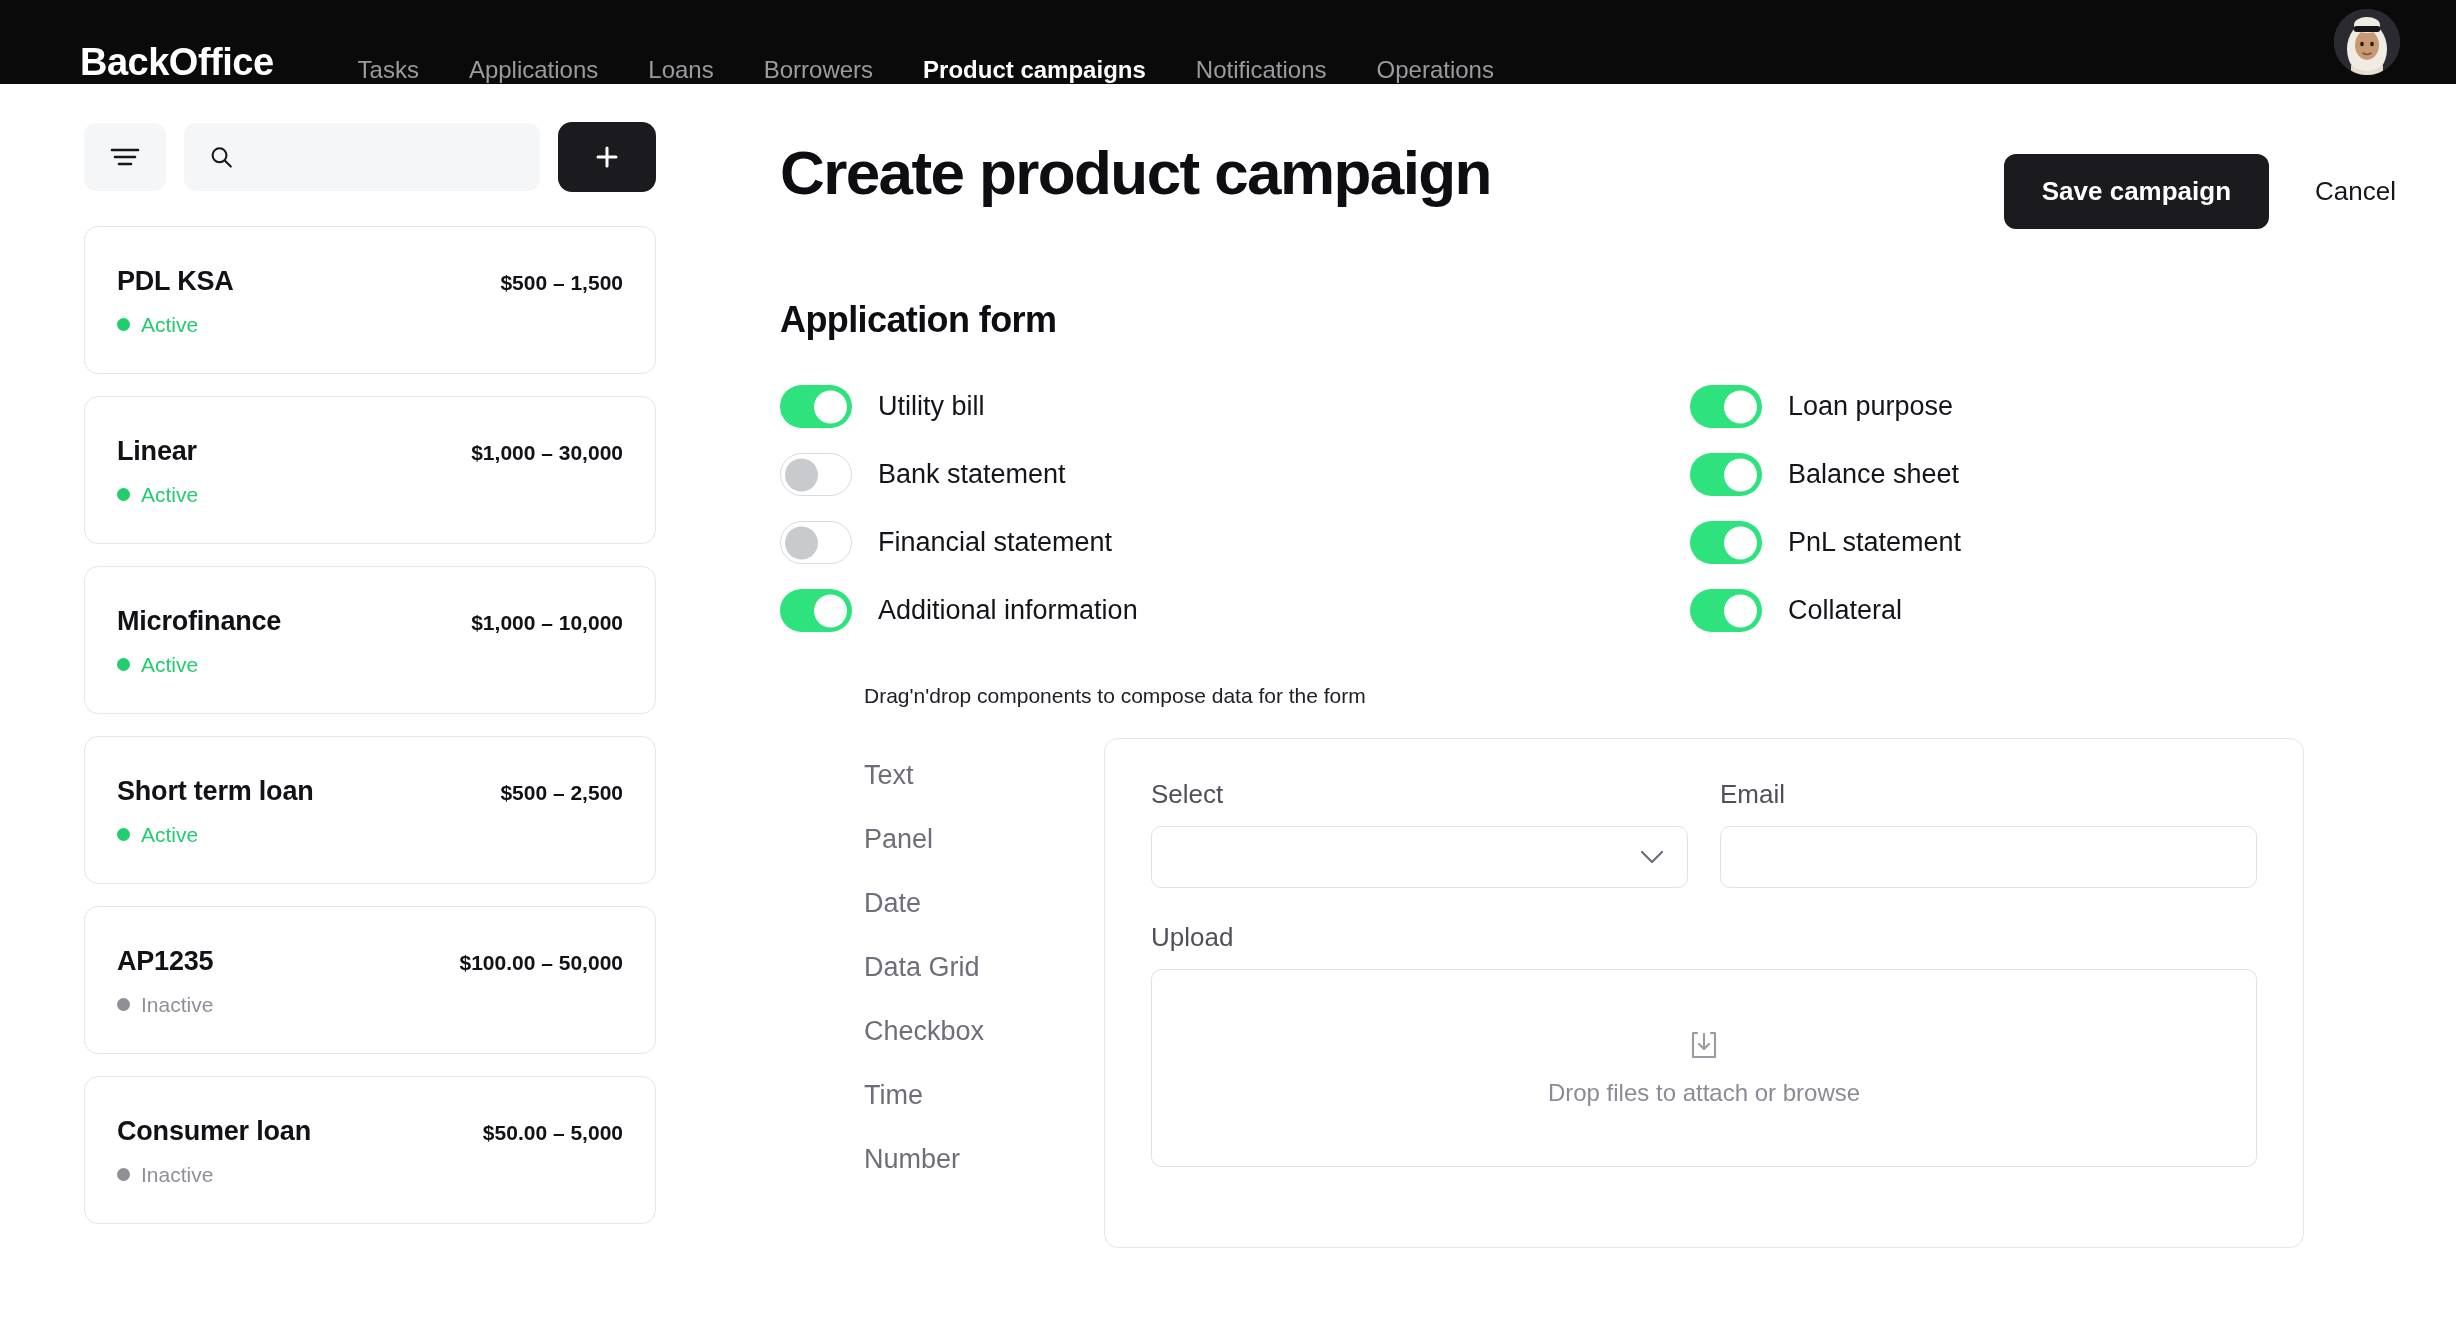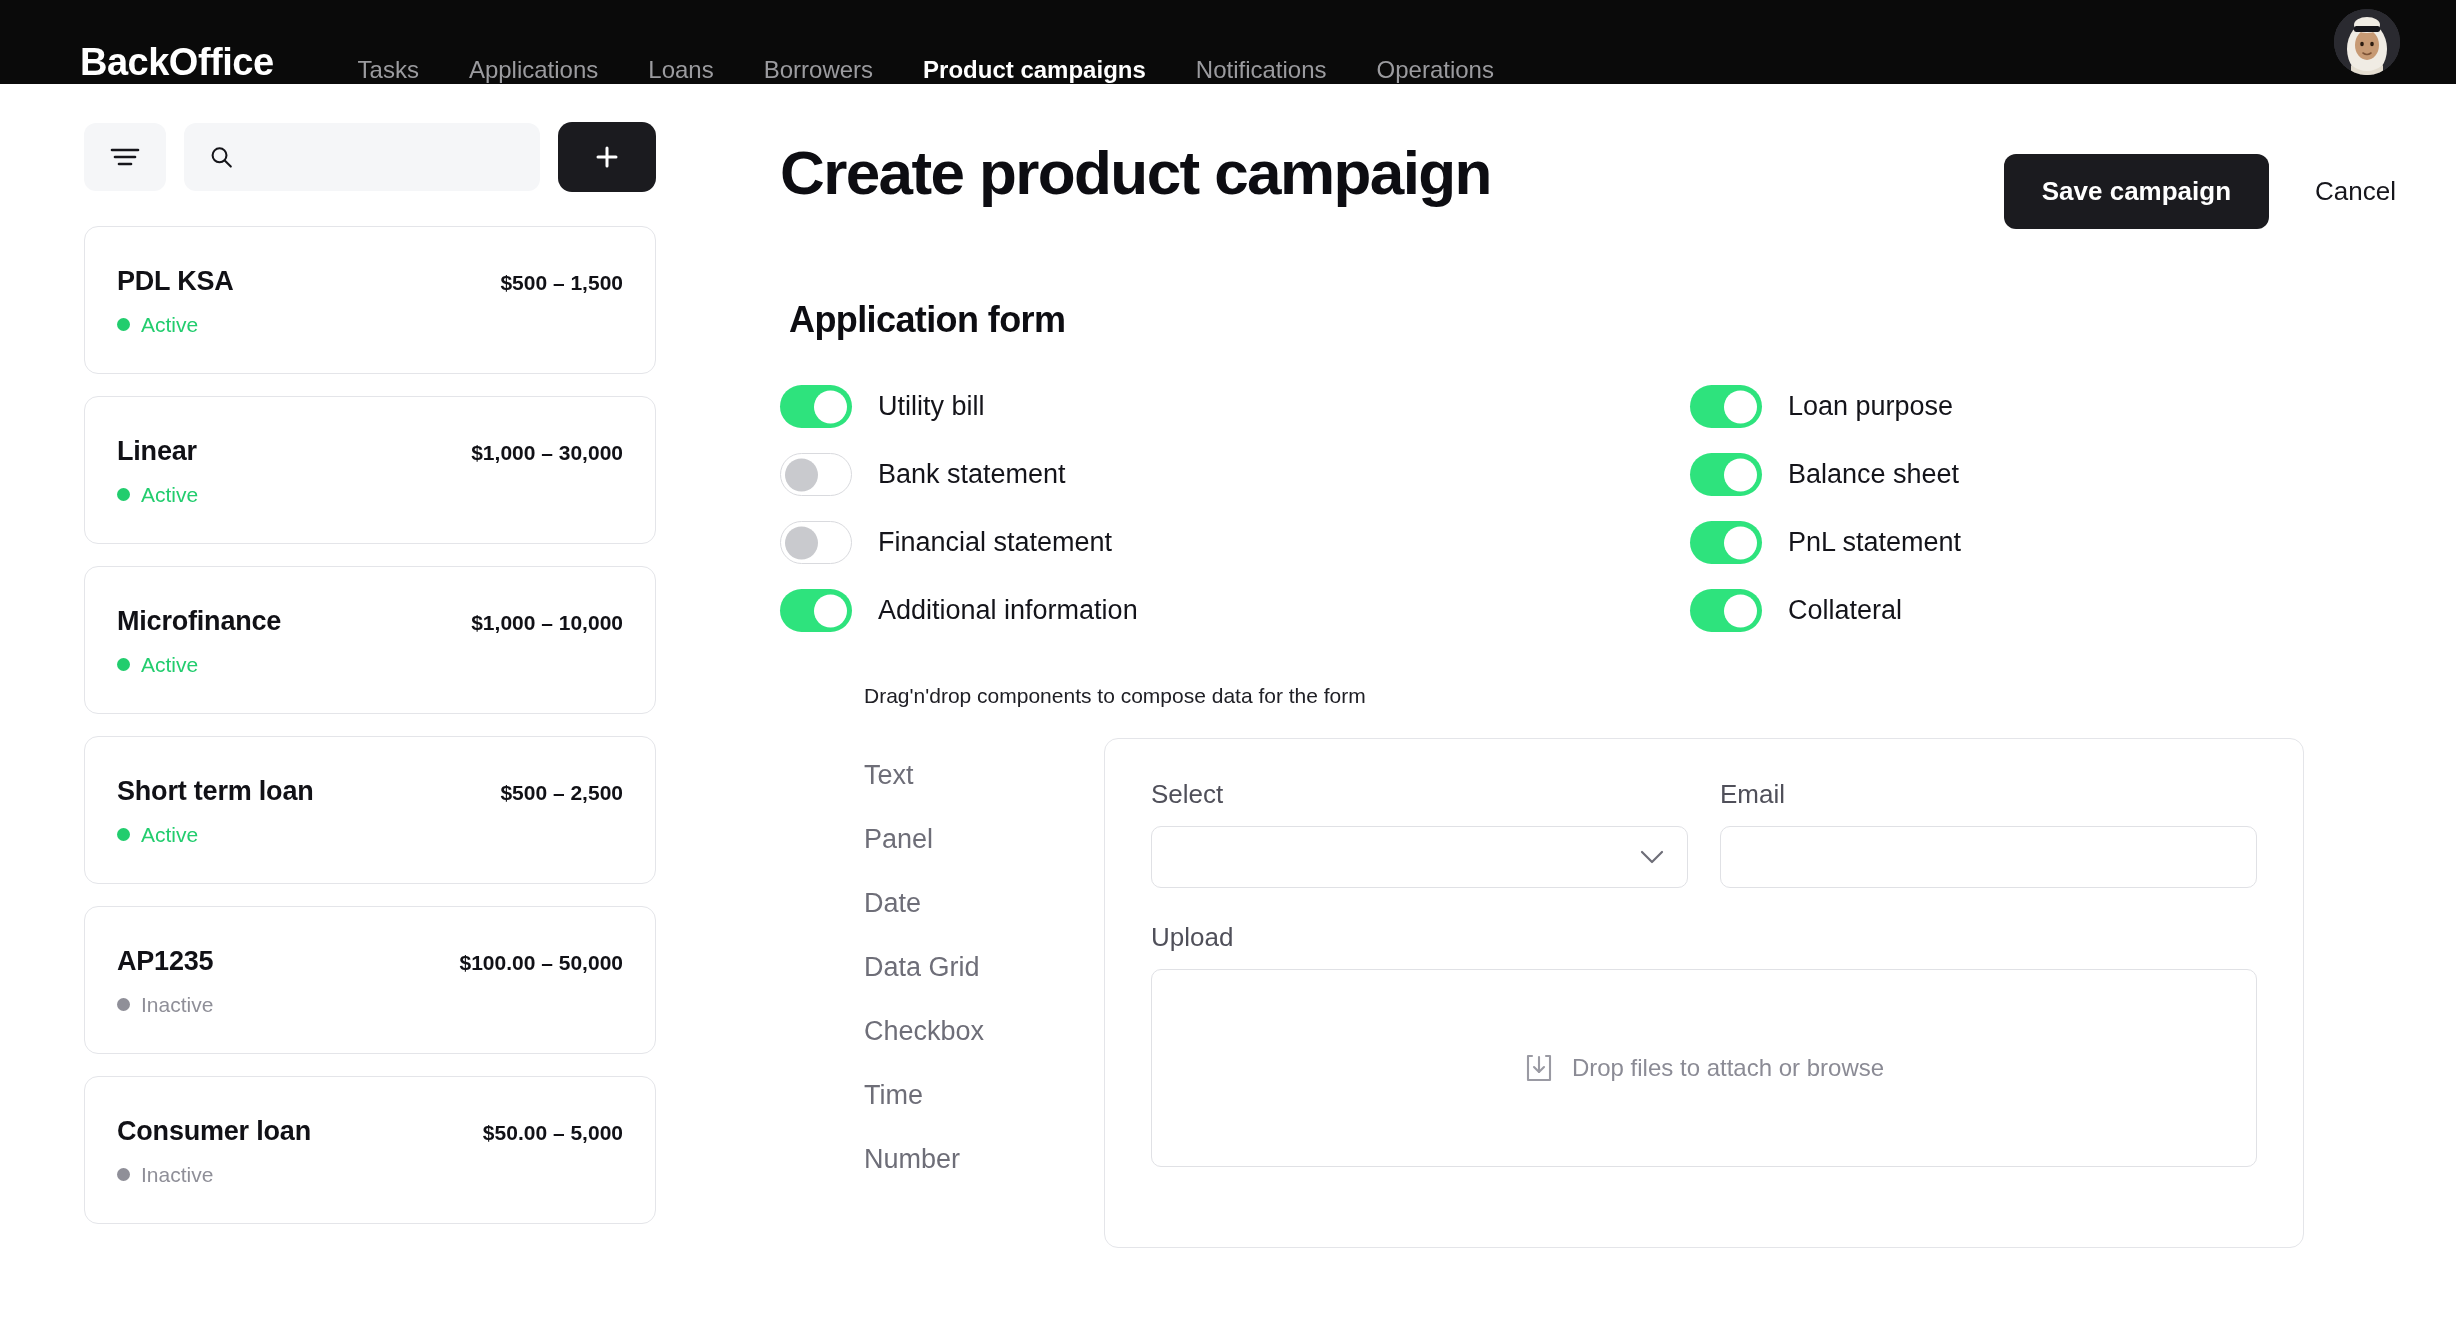--- a/index.html
+++ b/index.html
@@ -161,21 +161,20 @@
     cursor: pointer;
     white-space: nowrap;
   }
 
   .section-title {
     font-size: 36px;
     font-weight: 700;
     color: #0d0d12;
     letter-spacing: -0.6px;
     margin-top: 70px;
-    margin-left: 9px;
   }
 
   
   .toggle-grid {
     margin-top: 44px;
     display: grid;
     grid-template-columns: 910px 1fr;
     row-gap: 25px;
   }
   .toggle-row { display: flex; align-items: center; gap: 26px; cursor: pointer; }
@@ -261,20 +260,21 @@
   .dropzone {
     border: 1px solid #e0e1e5;
     border-radius: 10px;
     height: 198px;
     display: flex;
     align-items: center;
     justify-content: center;
     gap: 18px;
     cursor: pointer;
     background: #fff;
+    flex-direction: column;
   }
   .dz-text { font-size: 24px; color: #8b8b95; white-space: nowrap; }
 </style>
 </head>
 <body>
 
 <div class="topbar">
   <div class="brand">BackOffice</div>
   <div class="navlinks">
     <div class="navlink">Tasks</div>

